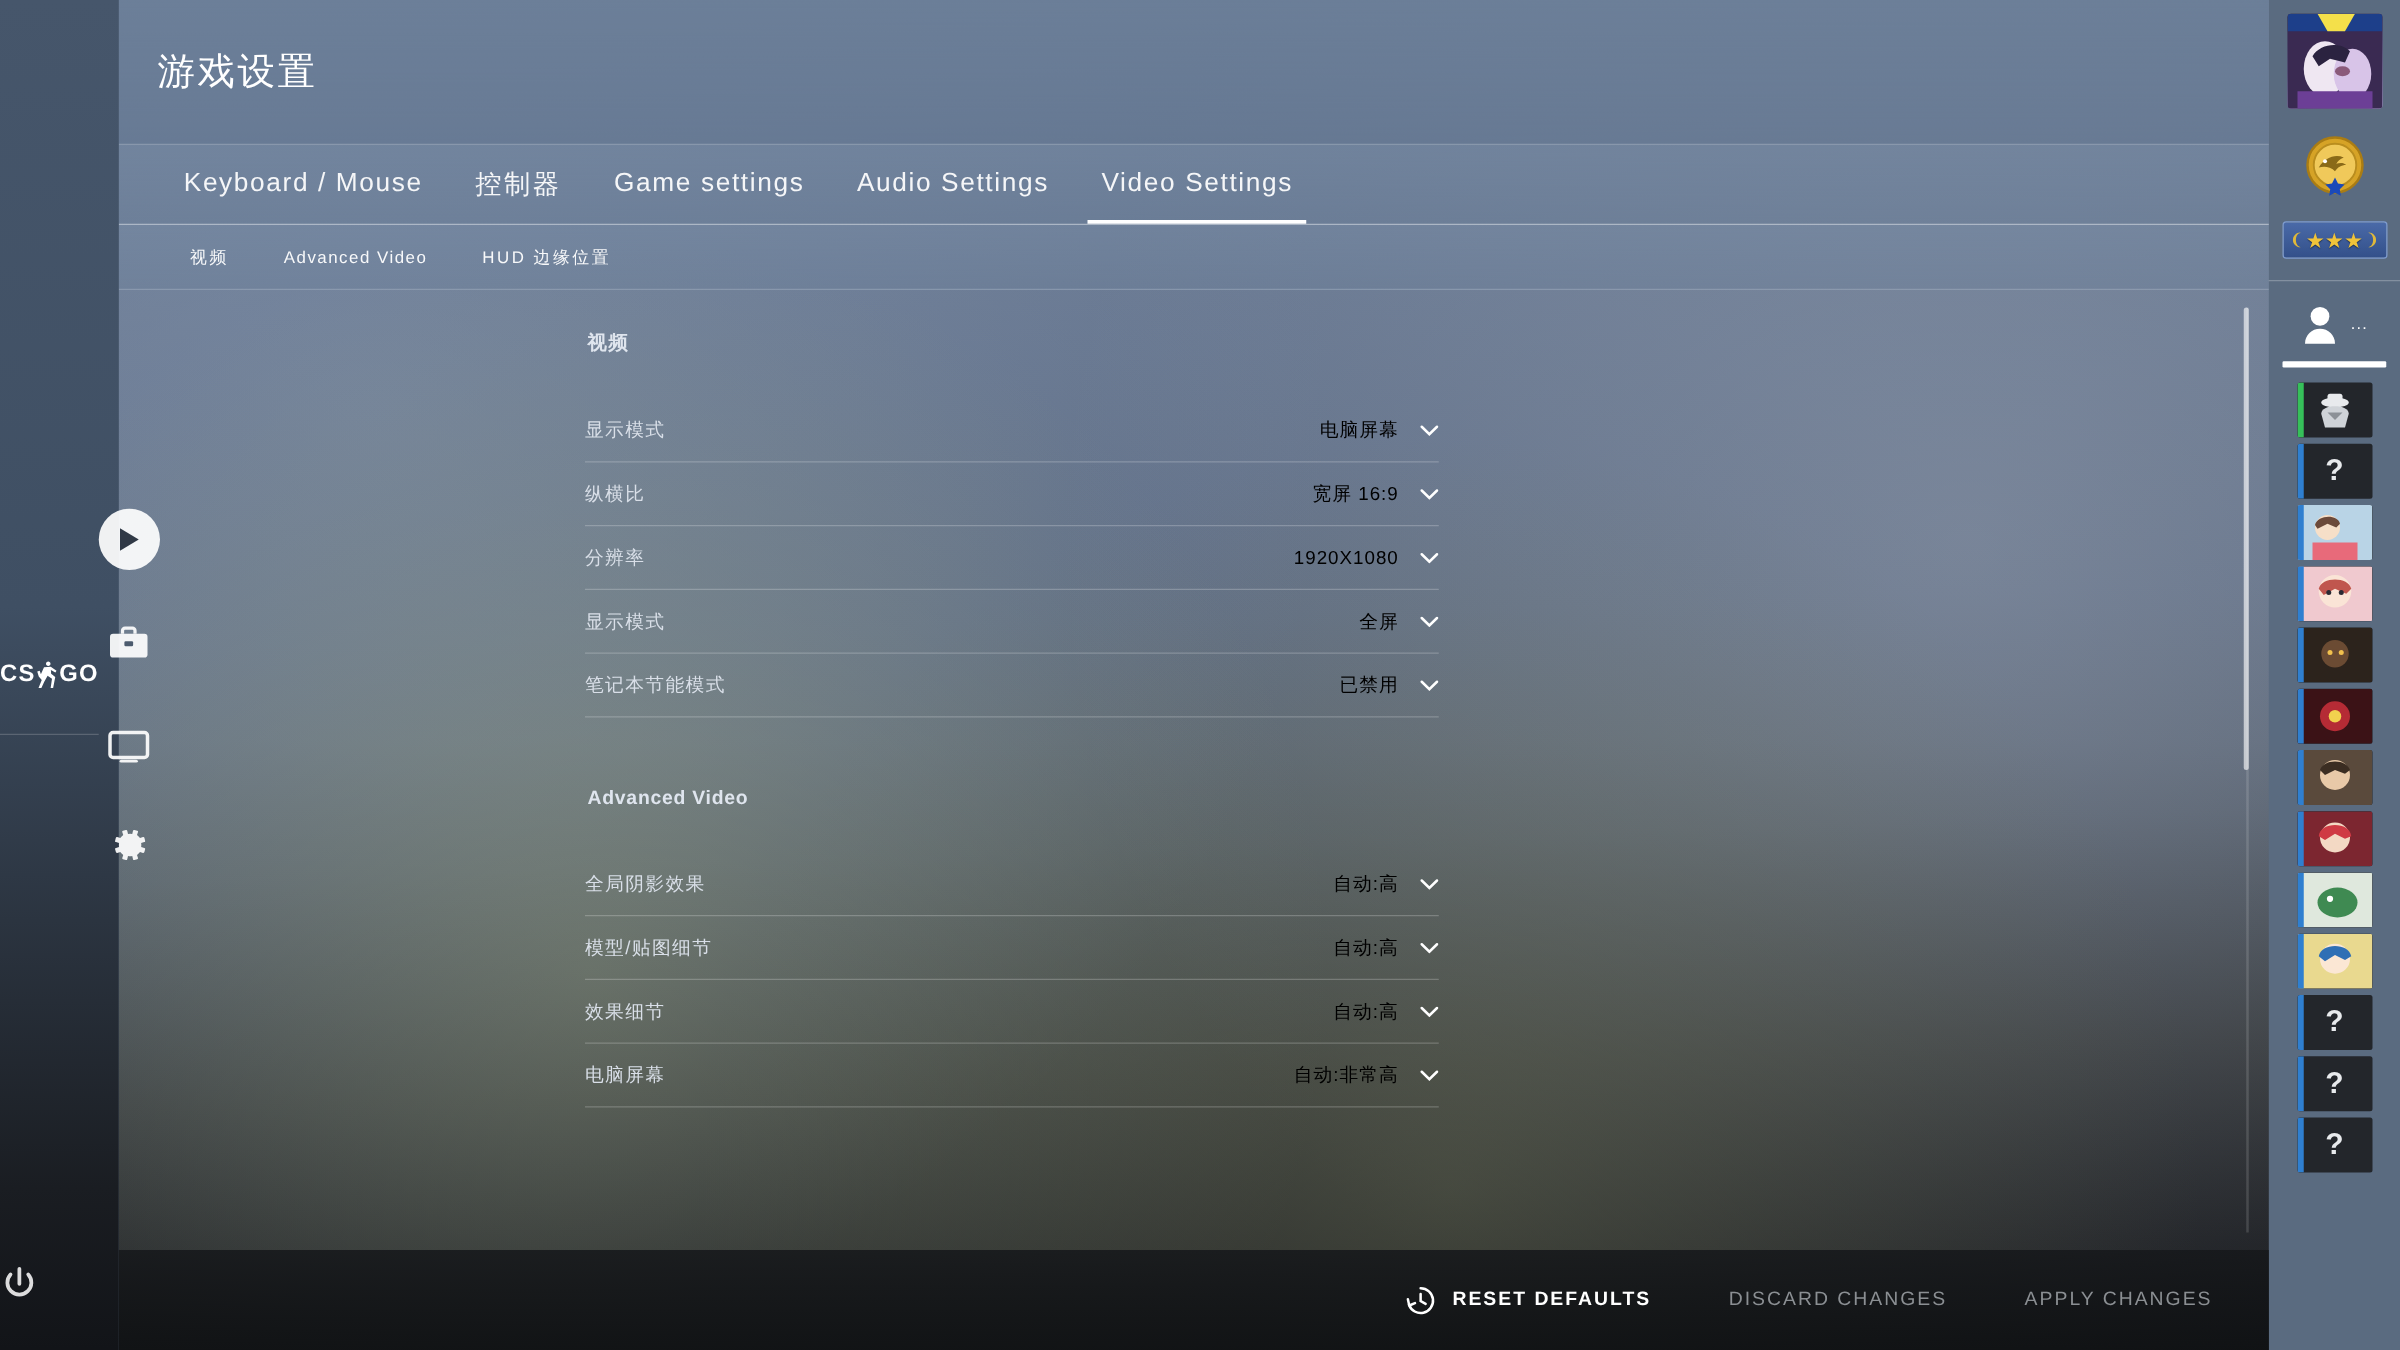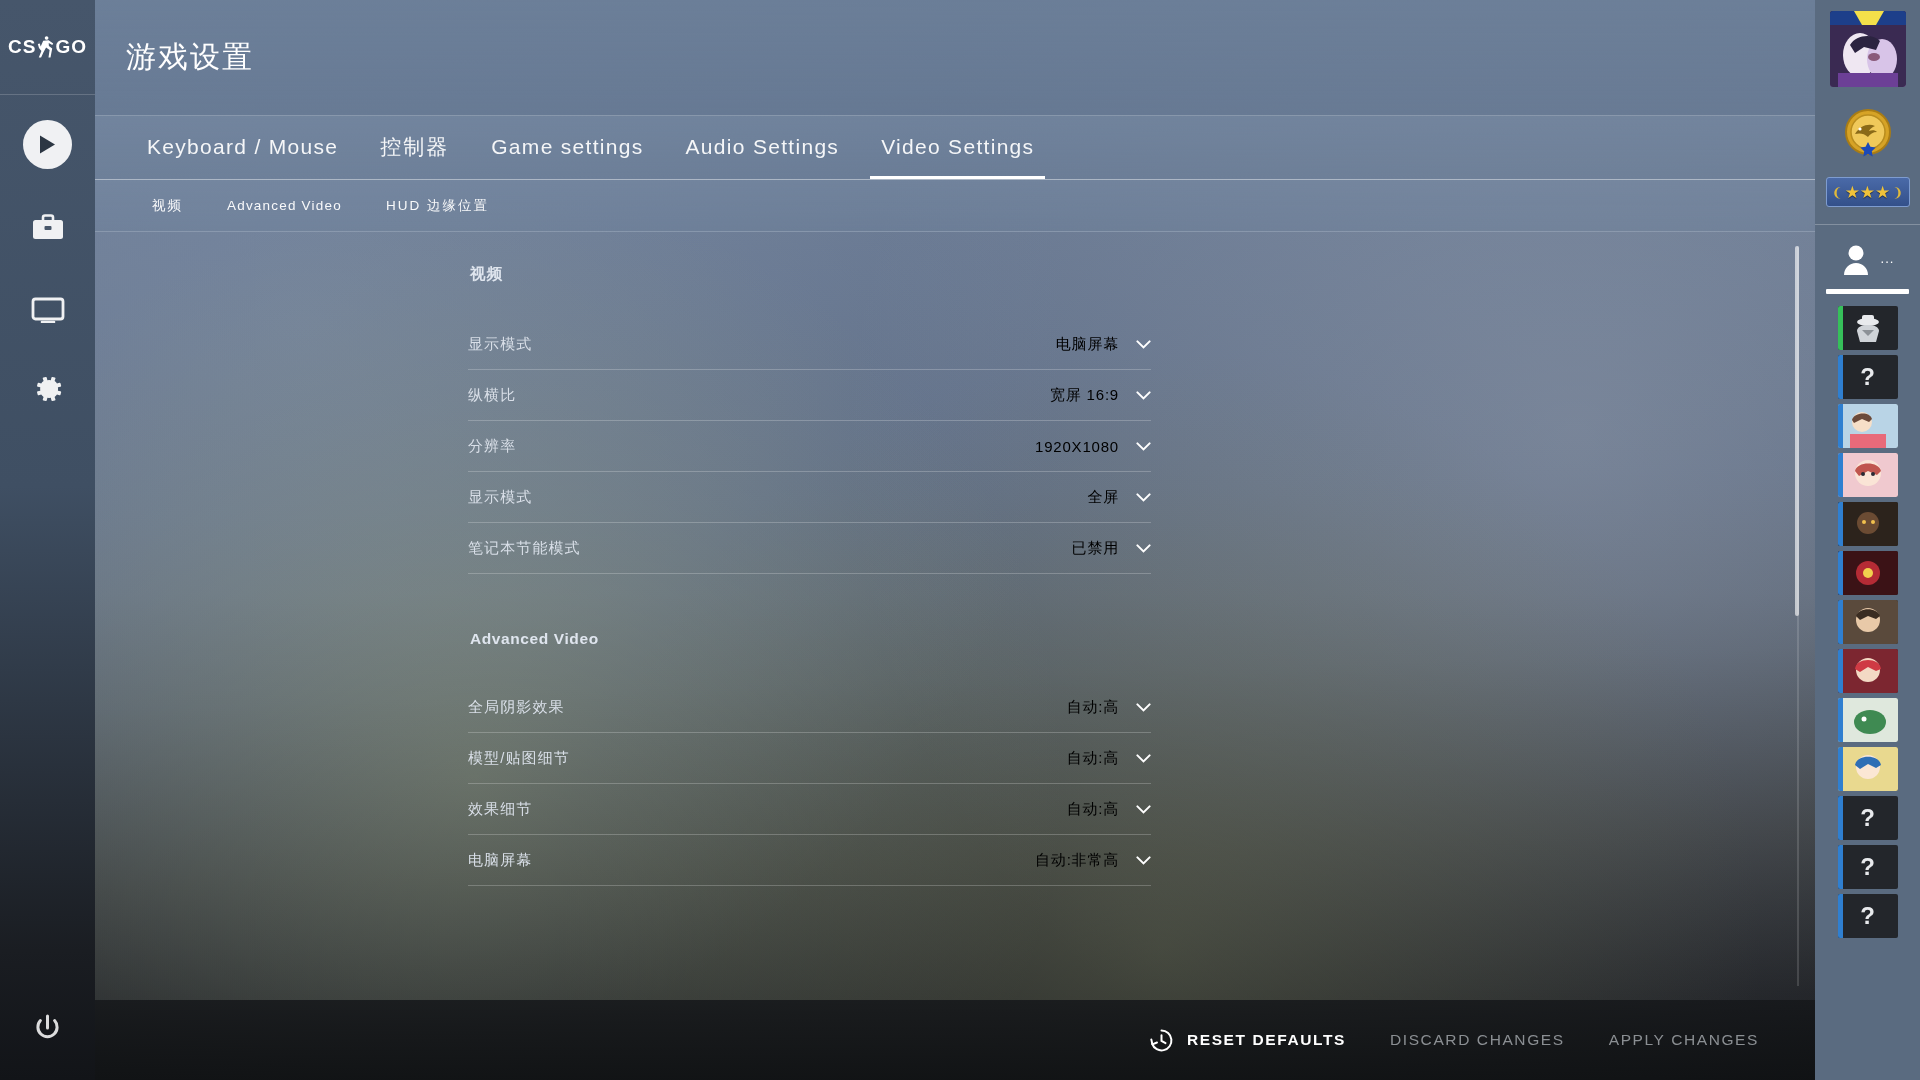--- a/index.html
+++ b/index.html
@@ -10,21 +10,21 @@
     background:#5a6b80;
     color:#fff;
     -webkit-font-smoothing:antialiased;
   }
   .app { position:relative; width:1920px; height:1080px; display:flex; }
 
   
   .rail {
     width:95px; height:1080px; flex:none;
     background:linear-gradient(180deg,#46566b 0%,#3f4f63 45%,#1a1d22 88%,#121418 100%);
-    display:flex; flex-direction:column; align-items:center;
+    display:flex; flex-direction:row; align-items:center;
     position:relative; z-index:5;
   }
   .rail-logo {
     height:95px; width:100%;
     display:flex; align-items:center; justify-content:center;
     border-bottom:1px solid rgba(255,255,255,.18);
   }
   .logo-txt {
     font-size:19px; font-weight:700; letter-spacing:1px;
     color:#fff; display:flex; align-items:center; gap:1px;
@@ -122,21 +122,21 @@
 
   
   .sbar { width:6px; flex:none; position:relative; margin-right:14px; padding-top:14px; }
   .sbar-track { position:absolute; top:14px; bottom:14px; left:2px; width:2px; background:rgba(255,255,255,.14); }
   .sbar-thumb { position:absolute; top:14px; left:0; width:4px; height:370px; background:rgba(255,255,255,.62); border-radius:2px; cursor:pointer; }
 
   
   .actionbar {
     position:relative; z-index:4; height:80px; flex:none;
     display:flex; align-items:center; justify-content:flex-end;
-    gap:28px; padding-right:48px;
+    gap:46px; padding-right:37px;
     background:linear-gradient(180deg,rgba(22,24,27,.88),rgba(16,18,20,.95));
   }
   .act {
     display:flex; align-items:center; gap:13px;
     font-size:15.5px; font-weight:700; letter-spacing:1.6px;
     color:#ffffff; cursor:pointer; padding:6px 8px;
   }
   .act.dim { color:#8b8f93; font-weight:400; }
 
   

